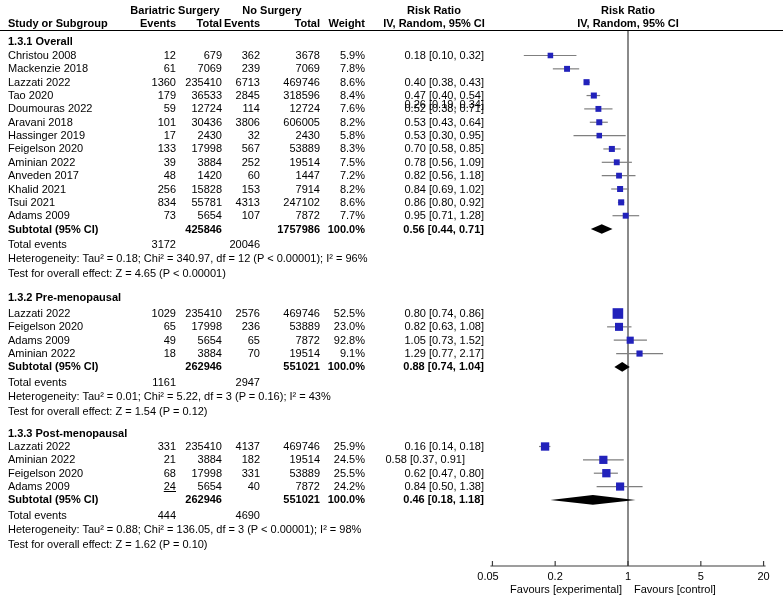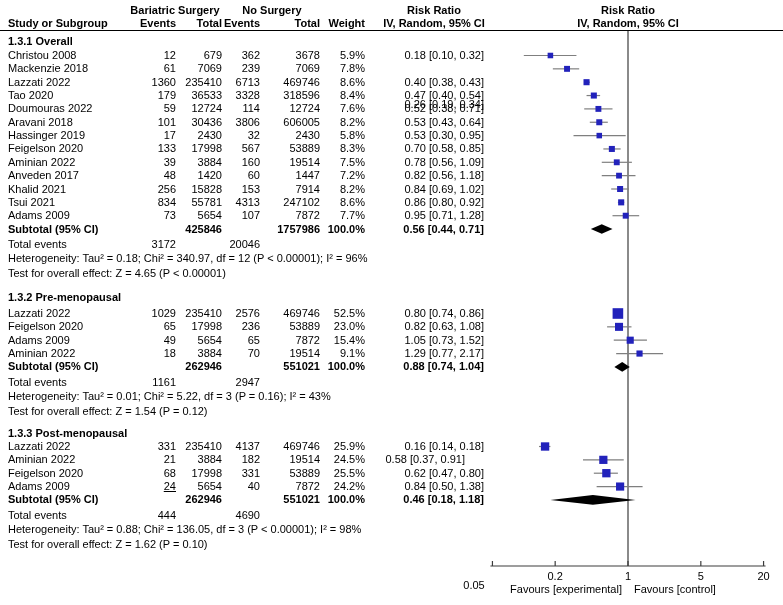--- a/index.html
+++ b/index.html
@@ -88,21 +88,21 @@
       <line x1="583.0066196477809" y1="459.85" x2="623.732113079858" y2="459.85" stroke="#7f7f7f" stroke-width="1.2"></line>
       <rect x="599.2505795083974" y="455.7513825791395" width="8.197234841721125" height="8.197234841721125" fill="#2222bb"></rect>
       <line x1="593.8325967969017" y1="473.2" x2="617.9019766445605" y2="473.2" stroke="#7f7f7f" stroke-width="1.2"></line>
       <rect x="602.216093999398" y="469.04887995367994" width="8.30224009264009" height="8.30224009264009" fill="#2222bb"></rect>
       <line x1="596.6326744518132" y1="486.55" x2="642.5754008030088" y2="486.55" stroke="#7f7f7f" stroke-width="1.2"></line>
       <rect x="616.0272430936359" y="482.46734148598773" width="8.165317028024514" height="8.165317028024514" fill="#2222bb"></rect>
       <polygon points="550.3993950317645,499.9 592.85936606122,495.09999999999997 635.4901051612983,499.9 592.85936606122,504.7" fill="#000000"></polygon>
     </svg>
 
   <div id="rows">
-      <div class="cell c" style="left: 459px; width: 30px; top: 570px; margin-top: 9px;">0.05</div>
+      <div class="cell c" style="left: 473px; width: 30px; top: 570px;">0.05</div>
       <div class="cell c" style="left: 540.167px; width: 30px; top: 570px;">0.2</div>
       <div class="cell c" style="left: 613px; width: 30px; top: 570px;">1</div>
       <div class="cell c" style="left: 685.833px; width: 30px; top: 570px;">5</div>
       <div class="cell c" style="left: 748.567px; width: 30px; top: 570px;">20</div>
       <div class="cell b" style="left: 8px; width: 118px; top: 34.5px;">1.3.1 Overall</div>
       <div class="cell" style="left: 8px; width: 118px; top: 49px;">Christou 2008</div>
       <div class="cell r" style="left: 128px; width: 48px; top: 49px;">12</div>
       <div class="cell r" style="left: 164px; width: 58px; top: 49px;">679</div>
       <div class="cell r" style="left: 222px; width: 38px; top: 49px;">362</div>
       <div class="cell r" style="left: 262px; width: 58px; top: 49px;">3678</div>
@@ -118,21 +118,21 @@
       <div class="cell" style="left: 8px; width: 118px; top: 75.7px;">Lazzati 2022</div>
       <div class="cell r" style="left: 128px; width: 48px; top: 75.7px;">1360</div>
       <div class="cell r" style="left: 164px; width: 58px; top: 75.7px;">235410</div>
       <div class="cell r" style="left: 222px; width: 38px; top: 75.7px;">6713</div>
       <div class="cell r" style="left: 262px; width: 58px; top: 75.7px;">469746</div>
       <div class="cell r" style="left: 320px; width: 45px; top: 75.7px;">8.6%</div>
       <div class="cell r" style="left: 384px; width: 100px; top: 75.7px;">0.40 [0.38, 0.43]</div>
       <div class="cell" style="left: 8px; width: 118px; top: 89.05px;">Tao 2020</div>
       <div class="cell r" style="left: 128px; width: 48px; top: 89.05px;">179</div>
       <div class="cell r" style="left: 164px; width: 58px; top: 89.05px;">36533</div>
-      <div class="cell r" style="left: 222px; width: 38px; top: 89.05px;">3328</div>
+      <div class="cell r" style="left: 222px; width: 38px; top: 89.05px;">2845</div>
       <div class="cell r" style="left: 262px; width: 58px; top: 89.05px;">318596</div>
       <div class="cell r" style="left: 320px; width: 45px; top: 89.05px;">8.4%</div>
       <div class="cell r" style="left: 384px; width: 100px; top: 89.05px;">0.47 [0.40, 0.54]</div>
       <div class="cell" style="left: 8px; width: 118px; top: 102.4px;">Doumouras 2022</div>
       <div class="cell r" style="left: 128px; width: 48px; top: 102.4px;">59</div>
       <div class="cell r" style="left: 164px; width: 58px; top: 102.4px;">12724</div>
       <div class="cell r" style="left: 222px; width: 38px; top: 102.4px;">114</div>
       <div class="cell r" style="left: 262px; width: 58px; top: 102.4px;">12724</div>
       <div class="cell r" style="left: 320px; width: 45px; top: 102.4px;">7.6%</div>
       <div class="cell r" style="left: 384px; width: 100px; top: 102.4px;">0.52 [0.38, 0.71]</div>
@@ -153,21 +153,21 @@
       <div class="cell" style="left: 8px; width: 118px; top: 142.45px;">Feigelson 2020</div>
       <div class="cell r" style="left: 128px; width: 48px; top: 142.45px;">133</div>
       <div class="cell r" style="left: 164px; width: 58px; top: 142.45px;">17998</div>
       <div class="cell r" style="left: 222px; width: 38px; top: 142.45px;">567</div>
       <div class="cell r" style="left: 262px; width: 58px; top: 142.45px;">53889</div>
       <div class="cell r" style="left: 320px; width: 45px; top: 142.45px;">8.3%</div>
       <div class="cell r" style="left: 384px; width: 100px; top: 142.45px;">0.70 [0.58, 0.85]</div>
       <div class="cell" style="left: 8px; width: 118px; top: 155.8px;">Aminian 2022</div>
       <div class="cell r" style="left: 128px; width: 48px; top: 155.8px;">39</div>
       <div class="cell r" style="left: 164px; width: 58px; top: 155.8px;">3884</div>
-      <div class="cell r" style="left: 222px; width: 38px; top: 155.8px;">160</div>
+      <div class="cell r" style="left: 222px; width: 38px; top: 155.8px;">252</div>
       <div class="cell r" style="left: 262px; width: 58px; top: 155.8px;">19514</div>
       <div class="cell r" style="left: 320px; width: 45px; top: 155.8px;">7.5%</div>
       <div class="cell r" style="left: 384px; width: 100px; top: 155.8px;">0.78 [0.56, 1.09]</div>
       <div class="cell" style="left: 8px; width: 118px; top: 169.15px;">Anveden 2017</div>
       <div class="cell r" style="left: 128px; width: 48px; top: 169.15px;">48</div>
       <div class="cell r" style="left: 164px; width: 58px; top: 169.15px;">1420</div>
       <div class="cell r" style="left: 222px; width: 38px; top: 169.15px;">60</div>
       <div class="cell r" style="left: 262px; width: 58px; top: 169.15px;">1447</div>
       <div class="cell r" style="left: 320px; width: 45px; top: 169.15px;">7.2%</div>
       <div class="cell r" style="left: 384px; width: 100px; top: 169.15px;">0.82 [0.56, 1.18]</div>
@@ -215,21 +215,21 @@
       <div class="cell r" style="left: 164px; width: 58px; top: 320.35px;">17998</div>
       <div class="cell r" style="left: 222px; width: 38px; top: 320.35px;">236</div>
       <div class="cell r" style="left: 262px; width: 58px; top: 320.35px;">53889</div>
       <div class="cell r" style="left: 320px; width: 45px; top: 320.35px;">23.0%</div>
       <div class="cell r" style="left: 384px; width: 100px; top: 320.35px;">0.82 [0.63, 1.08]</div>
       <div class="cell" style="left: 8px; width: 118px; top: 333.7px;">Adams 2009</div>
       <div class="cell r" style="left: 128px; width: 48px; top: 333.7px;">49</div>
       <div class="cell r" style="left: 164px; width: 58px; top: 333.7px;">5654</div>
       <div class="cell r" style="left: 222px; width: 38px; top: 333.7px;">65</div>
       <div class="cell r" style="left: 262px; width: 58px; top: 333.7px;">7872</div>
-      <div class="cell r" style="left: 320px; width: 45px; top: 333.7px;">15.4%</div>
+      <div class="cell r" style="left: 320px; width: 45px; top: 333.7px;">92.8%</div>
       <div class="cell r" style="left: 384px; width: 100px; top: 333.7px;">1.05 [0.73, 1.52]</div>
       <div class="cell" style="left: 8px; width: 118px; top: 347.05px;">Aminian 2022</div>
       <div class="cell r" style="left: 128px; width: 48px; top: 347.05px;">18</div>
       <div class="cell r" style="left: 164px; width: 58px; top: 347.05px;">3884</div>
       <div class="cell r" style="left: 222px; width: 38px; top: 347.05px;">70</div>
       <div class="cell r" style="left: 262px; width: 58px; top: 347.05px;">19514</div>
       <div class="cell r" style="left: 320px; width: 45px; top: 347.05px;">9.1%</div>
       <div class="cell r" style="left: 384px; width: 100px; top: 347.05px; text-align: right;">1.29 [0.77, 2.17]</div>
       <div class="cell b" style="left: 8px; width: 118px; top: 360.4px;">Subtotal (95% CI)</div>
       <div class="cell b r" style="left: 164px; width: 58px; top: 360.4px;">262946</div>

